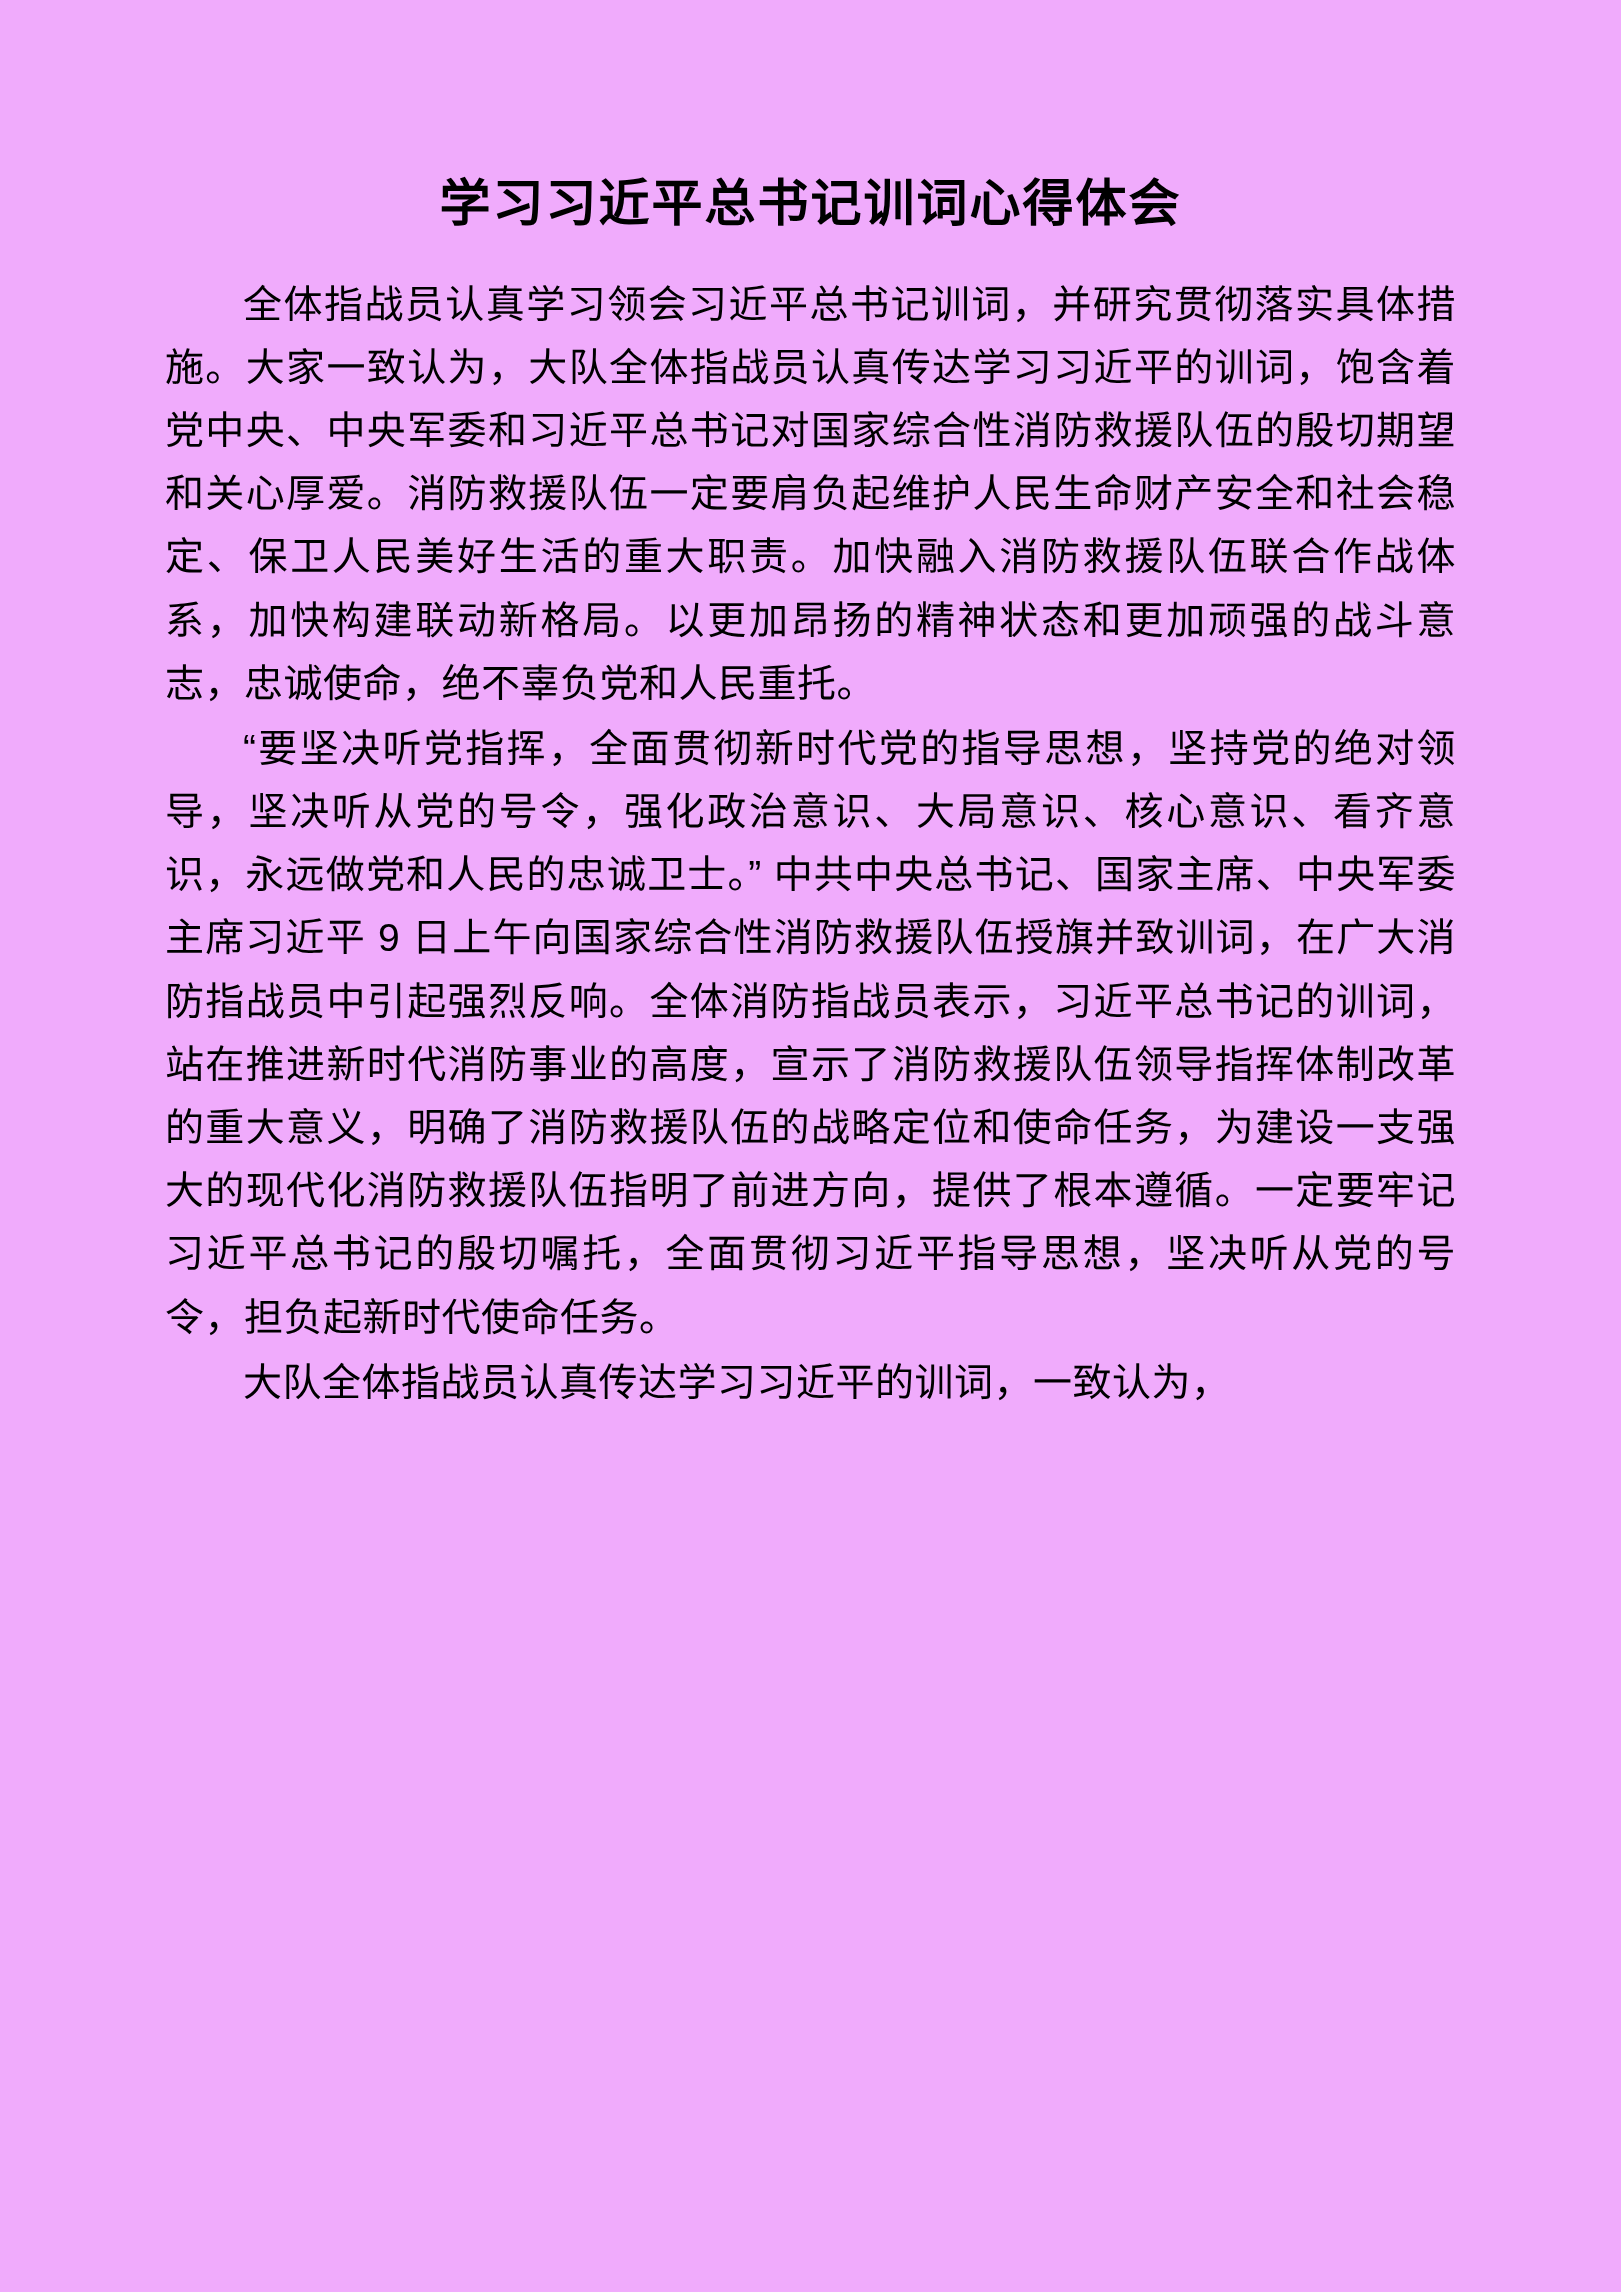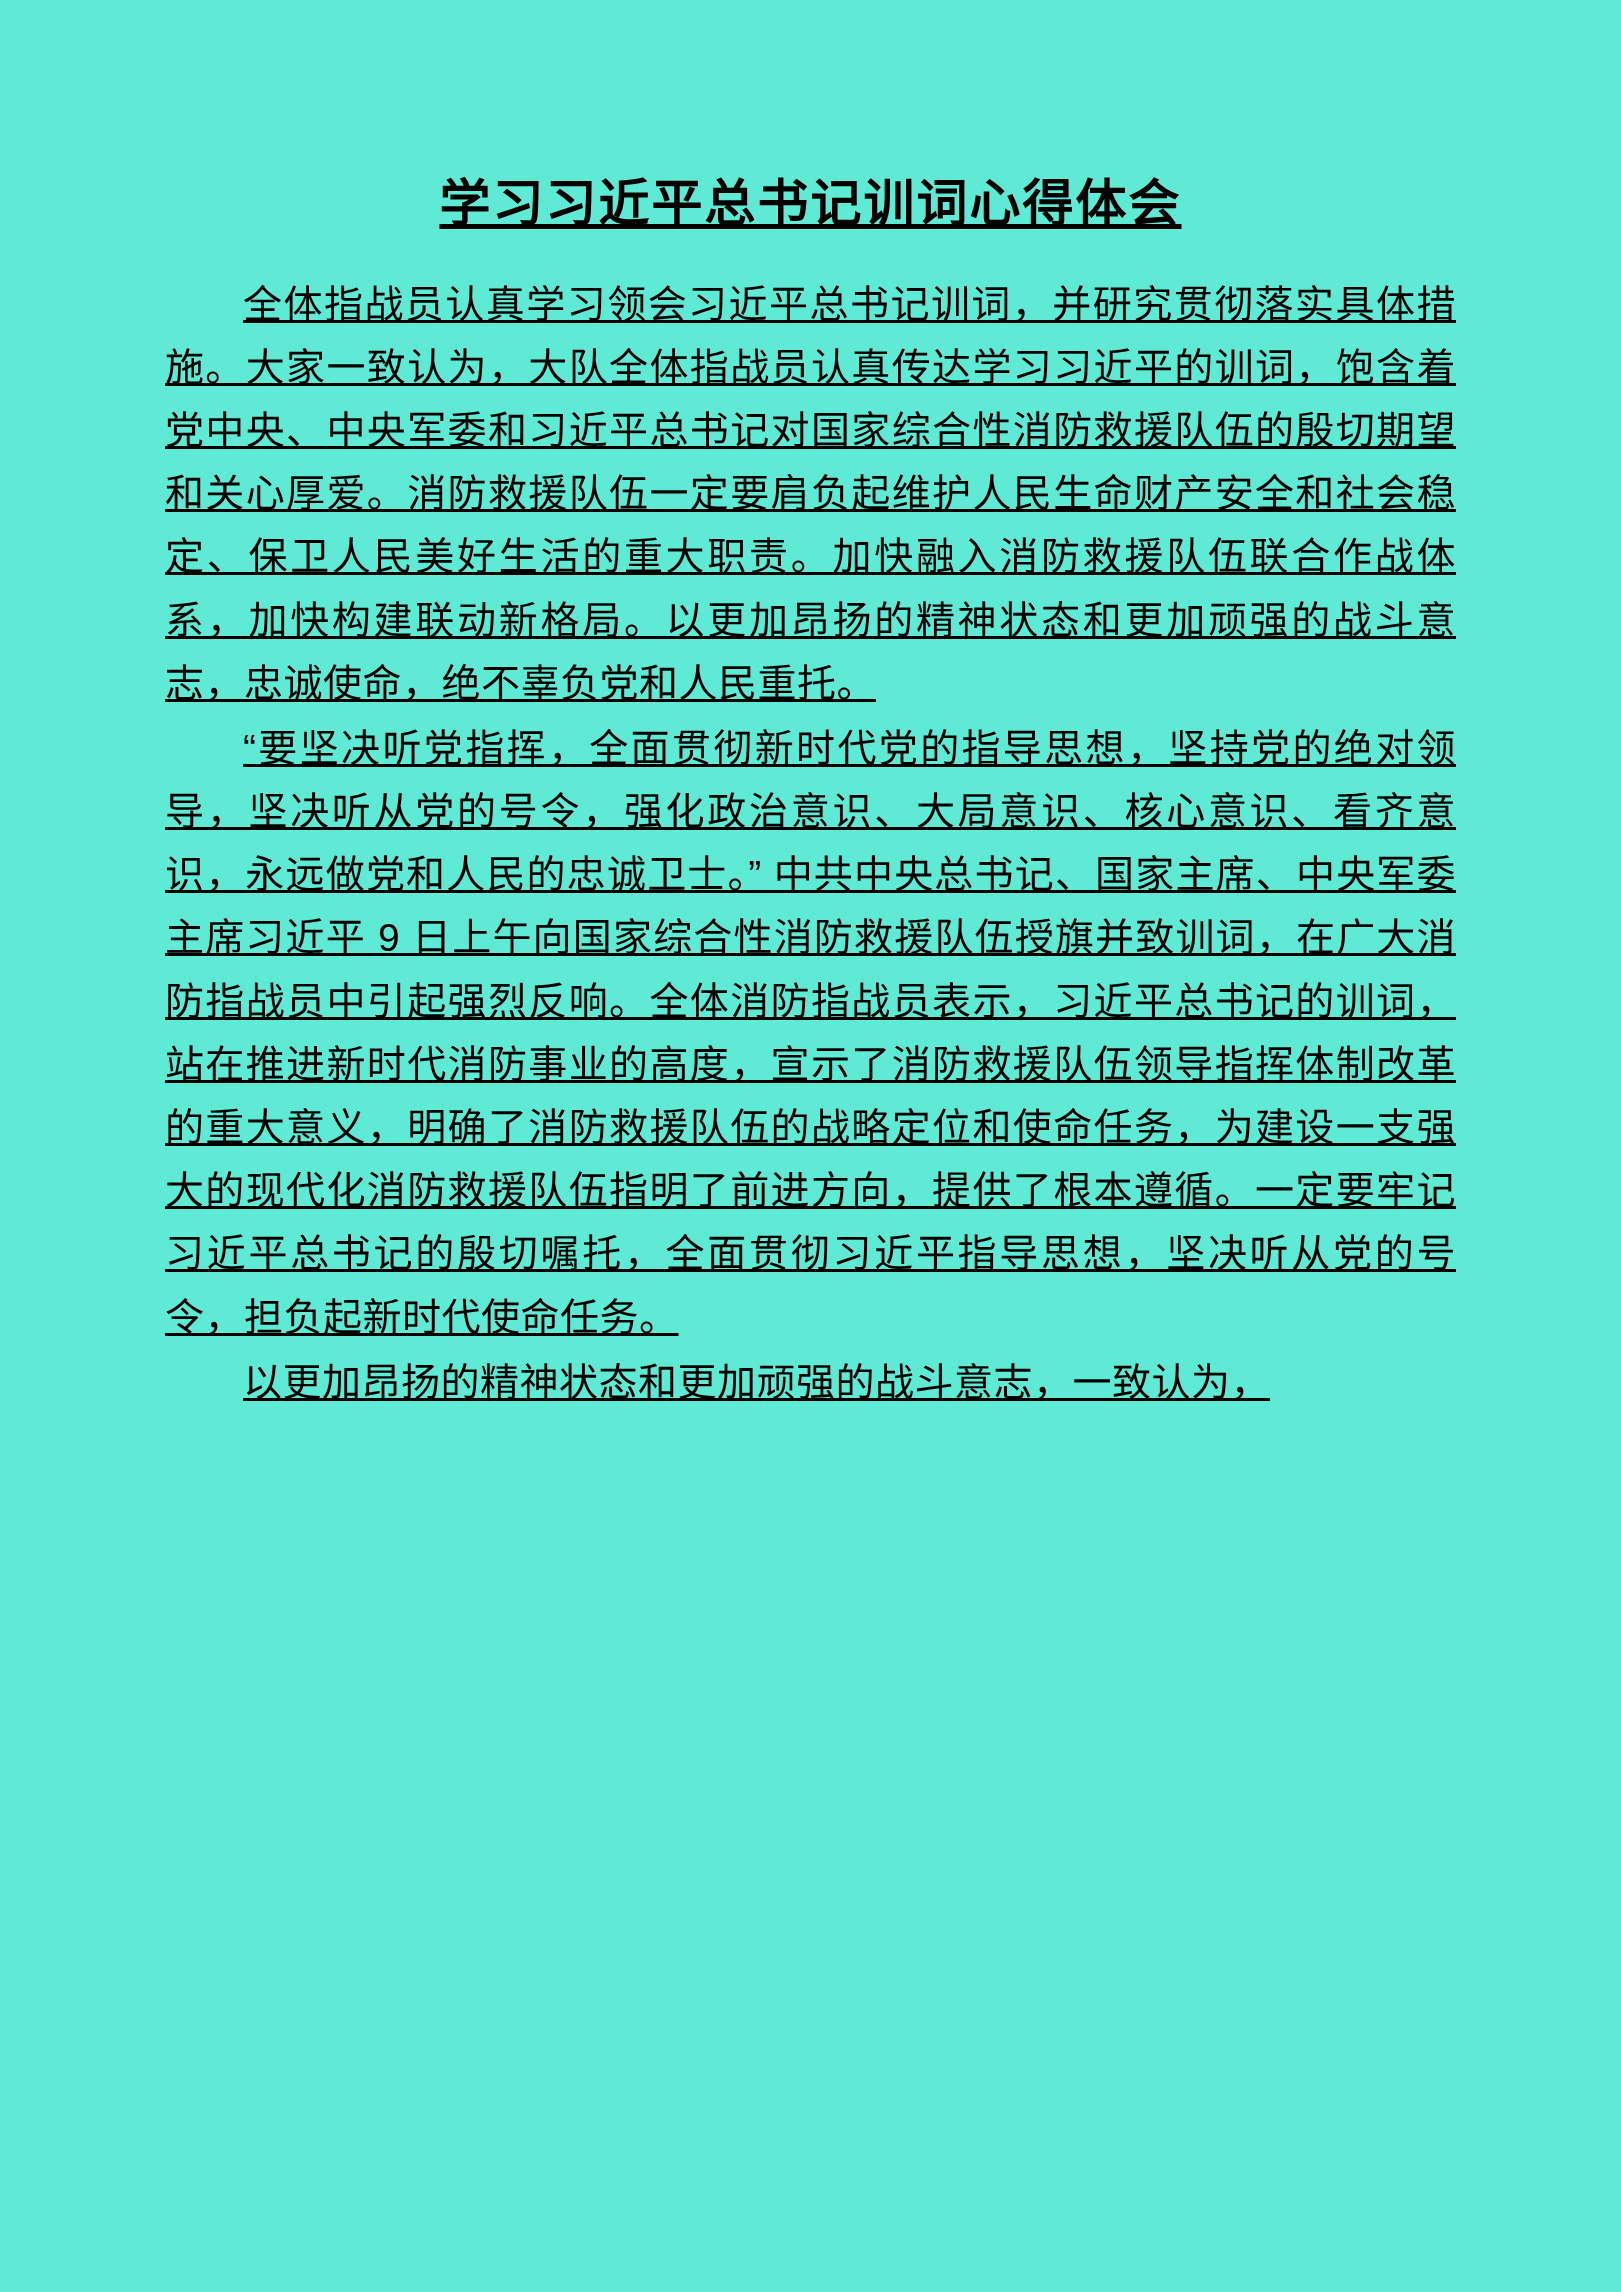--- a/index.html
+++ b/index.html
@@ -12,24 +12,23 @@
     width: 1621px;
     height: 2293px;
     overflow: hidden;
     font-family: "Liberation Sans", "DejaVu Sans", sans-serif;
     color: #000000;
   }
   .page {
     position: relative;
     width: 1621px;
     height: 2293px;
-    background: #5eead4;
+    background: #f0abfc;
     box-sizing: border-box;
     padding: 172px 165px 118px 165px;
-    text-decoration: underline;
   }
   .doc-title {
     font-size: 51px;
     font-weight: 700;
     text-align: center;
     letter-spacing: 2px;
     line-height: 1.25;
     margin: 0 0 37px 0;
     font-family: "Liberation Sans", "DejaVu Sans", sans-serif;
   }
@@ -52,17 +51,17 @@
 </head>
 <body>
 
 <div class="page">
 
   <h1 class="doc-title">学习习近平总书记训词心得体会</h1>
 
   <div class="body-text">
     <p>全体指战员认真学习领会习近平总书记训词，并研究贯彻落实具体措施。大家一致认为，大队全体指战员认真传达学习习近平的训词，饱含着党中央、中央军委和习近平总书记对国家综合性消防救援队伍的殷切期望和关心厚爱。消防救援队伍一定要肩负起维护人民生命财产安全和社会稳定、保卫人民美好生活的重大职责。加快融入消防救援队伍联合作战体系，加快构建联动新格局。以更加昂扬的精神状态和更加顽强的战斗意志，忠诚使命，绝不辜负党和人民重托。</p>
     <p>“要坚决听党指挥，全面贯彻新时代党的指导思想，坚持党的绝对领导，坚决听从党的号令，强化政治意识、大局意识、核心意识、看齐意识，永远做党和人民的忠诚卫士。” 中共中央总书记、国家主席、中央军委主席习近平 9 日上午向国家综合性消防救援队伍授旗并致训词，在广大消防指战员中引起强烈反响。全体消防指战员表示，习近平总书记的训词，站在推进新时代消防事业的高度，宣示了消防救援队伍领导指挥体制改革的重大意义，明确了消防救援队伍的战略定位和使命任务，为建设一支强大的现代化消防救援队伍指明了前进方向，提供了根本遵循。一定要牢记习近平总书记的殷切嘱托，全面贯彻习近平指导思想，坚决听从党的号令，担负起新时代使命任务。</p>
-    <p>以更加昂扬的精神状态和更加顽强的战斗意志，一致认为，</p>
+    <p>大队全体指战员认真传达学习习近平的训词，一致认为，</p>
   </div>
 
 </div>
 
 
 </body></html>

